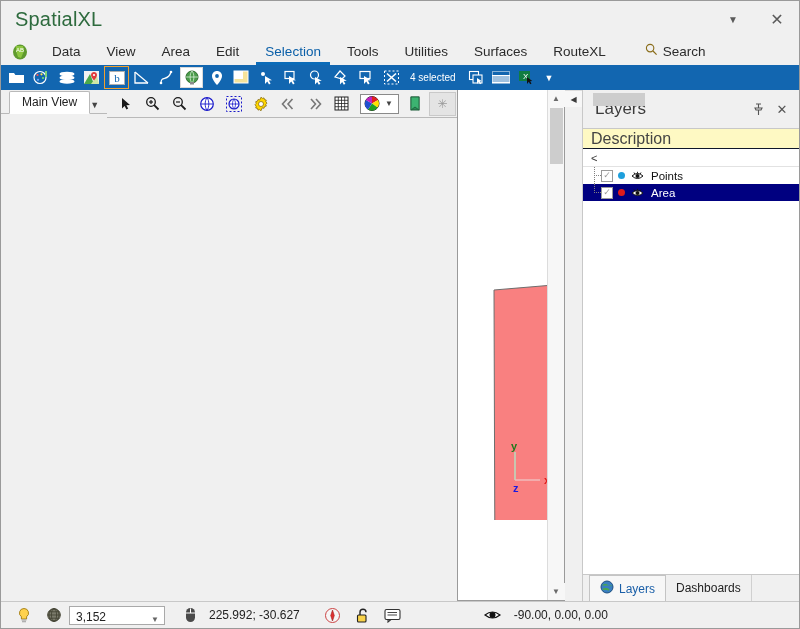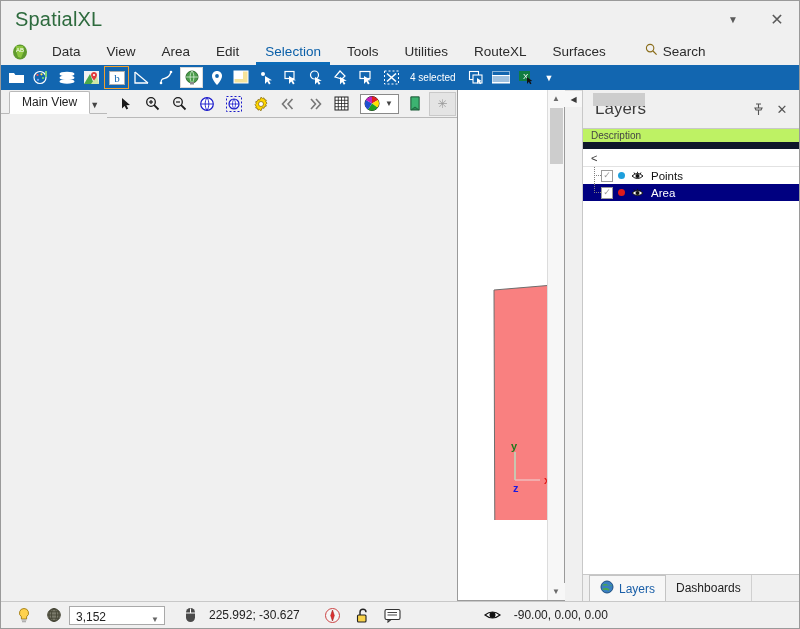--- a/index.html
+++ b/index.html
@@ -228,24 +228,24 @@
 
   .layers-panel {
     flex: 1; display: flex; flex-direction: column;
     background: #fff;
     border-top: 1px solid #c8c8c8;
     border-bottom: 1px solid #c8c8c8;
     min-height: 0;
   }
   .layers-colhdr {
     height: 20px; min-height: 20px;
-    background: #bef264;
-    border-bottom: 7px solid #0f172a;
-    display: flex; align-items: center;
-    font-size: 10px; color: #444;
+    background: #fef9c3;
+    border-bottom: 1px solid #0f172a;
+    display: flex; align-items: center;
+    font-size: 16px; color: #444;
     padding-left: 8px;
   }
   .layers-filterrow {
     height: 18px; min-height: 18px;
     border-bottom: 1px solid #e2e2e2;
     display: flex; align-items: center;
     padding-left: 8px; font-size: 11px; color: #333;
   }
   .layer-row {
     height: 17px; display: flex; align-items: center;
@@ -336,22 +336,22 @@
         <text x="10" y="11" font-size="6" fill="#fff" text-anchor="middle" font-family="Liberation Sans, sans-serif">AB</text>
       </svg>
     </div>
     <div class="menu-item">Data</div>
     <div class="menu-item">View</div>
     <div class="menu-item">Area</div>
     <div class="menu-item">Edit</div>
     <div class="menu-item active">Selection</div>
     <div class="menu-item">Tools</div>
     <div class="menu-item">Utilities</div>
+    <div class="menu-item">Surfaces</div>
     <div class="menu-item">RouteXL</div>
-    <div class="menu-item">Surfaces</div>
     <div class="menu-search">
       <span>
         <svg width="13" height="13" viewBox="0 0 14 14">
             <circle cx="5.5" cy="5.5" r="4" fill="none" stroke="#8a6d1a" stroke-width="1.2"></circle>
             <line x1="8.6" y1="8.6" x2="12.5" y2="12.5" stroke="#8a6d1a" stroke-width="1.3"></line>
           </svg>
       </span>
       <span>Search</span>
     </div>
   </div>

